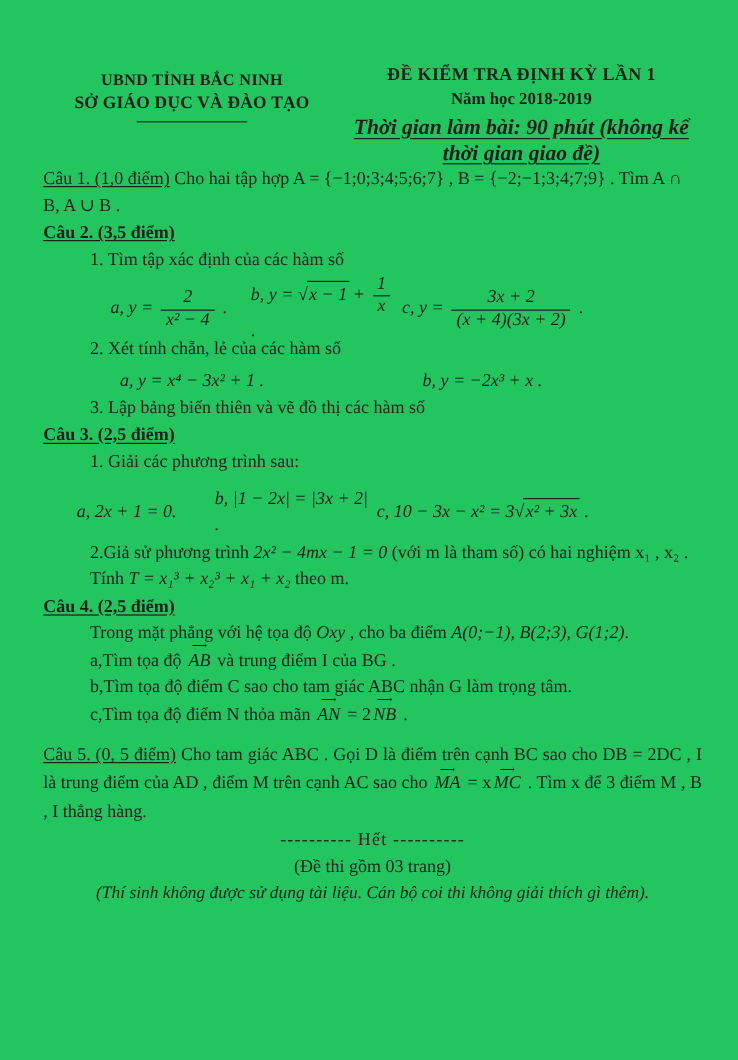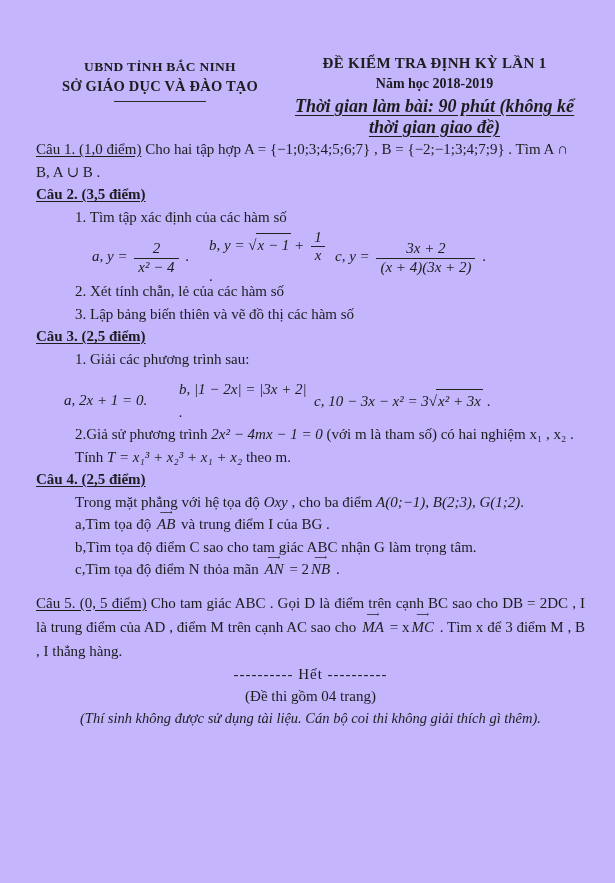--- a/index.html
+++ b/index.html
@@ -1,17 +1,17 @@
 <!DOCTYPE html>
 <html><head>
 <meta charset="utf-8">
 <style>
   html,body{margin:0;padding:0;background:#ffffff;}
   .page{
-    width:615px;height:883px;background:#c4b5fd;box-sizing:border-box;
+    width:615px;height:883px;background:#22c55e;box-sizing:border-box;
     padding:55px 30px 0 36px;position:relative;overflow:hidden;
     font-family:"Liberation Serif","DejaVu Serif",serif;color:#1d1d1d;
   }
   
   .header{display:flex;}
   .h-left{width:248px;text-align:center;padding-top:4px;}
   .h-l1{font-weight:bold;font-size:13.5px;letter-spacing:.3px;}
   .h-l2{font-weight:bold;font-size:14.5px;margin-top:3px;letter-spacing:.2px;}
   .h-rule{width:92px;border-bottom:1.5px solid #2a2a2a;margin:6px auto 0;}
   .h-right{flex:1;text-align:center;}
@@ -113,20 +113,24 @@
         <span class="m">c,  y =</span>
         <span class="frac">
             <span class="num">3x + 2</span>
             <span class="den">(x + 4)(3x + 2)</span>
           </span>
         <span>.</span>
       </span>
     </div>
 
     <p class="ind mt8">2.  Xét tính chẵn, lẻ của các hàm số</p>
+    <div class="eq2">
+      <span class="c1 m">a, y = x⁴ − 3x² + 1 .</span>
+      <span class="m">b, y = −2x³ + x .</span>
+    </div>
 
     <p class="ind mt8">3.  Lập bảng biến thiên và vẽ đồ thị các hàm số</p>
 
     <p class="mt10">
       <span class="qhead">Câu 3. (2,5 điểm)</span>
     </p>
 
     <p class="ind mt8">1. Giải các phương trình sau:</p>
 
     <div class="eqrow r-eq3">
@@ -158,17 +162,17 @@
     <p class="ind mt10">b,Tìm tọa độ điểm C sao cho tam giác ABC nhận G làm trọng tâm.</p>
     <p class="ind mt10">
       <span>c,Tìm tọa độ điểm N thỏa mãn </span><span class="vec">AN</span><span> = 2</span><span class="vec">NB</span><span> .</span>
     </p>
 
     <p class="q5para">
       <span class="qlabel">Câu 5. (0, 5 điểm)</span><span> Cho tam giác ABC . Gọi D là điểm trên cạnh BC sao cho DB = 2DC , I là trung điểm của AD , điểm M trên cạnh AC sao cho </span><span class="vec">MA</span><span> = x</span><span class="vec">MC</span><span> . Tìm x để 3 điểm M , B , I thẳng hàng.</span>
     </p>
 
     <p class="center het mt14">---------- Hết ----------</p>
-    <p class="center mt20">(Đề thi gồm 04 trang)</p>
+    <p class="center mt20">(Đề thi gồm 03 trang)</p>
     <p class="center note mt24">(Thí sinh không được sử dụng tài liệu. Cán bộ coi thi không giải thích gì thêm).</p>
 
   </div>
 </div>
 
 </body></html>

